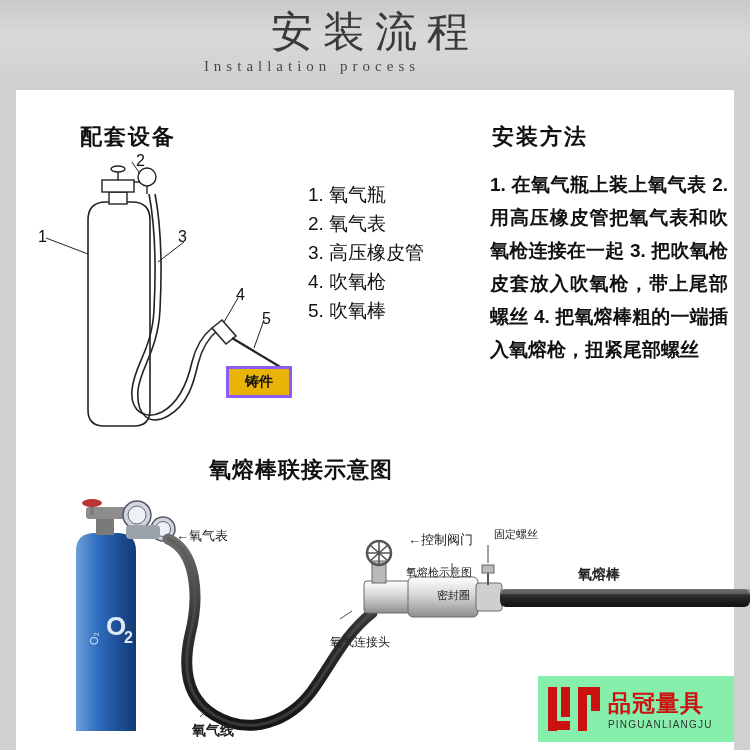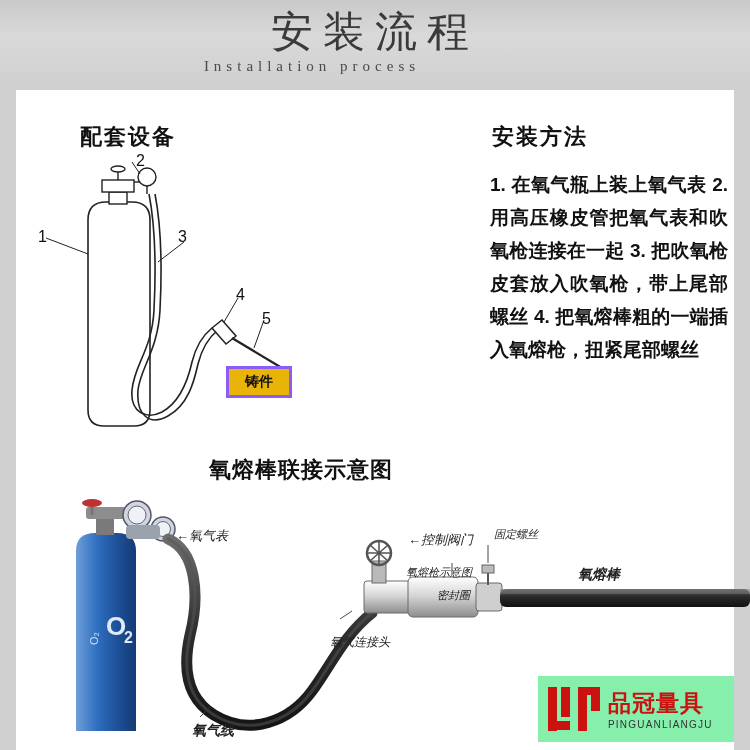--- a/index.html
+++ b/index.html
@@ -73,21 +73,21 @@
 
   .casting-box {
     position:absolute; left:226px; top:366px;
     width:60px; height:26px;
     border:3px solid #8b5cf6; background:#eab308;
     font-size:14px; font-weight:bold; color:#111;
     display:flex; align-items:center; justify-content:center;
   }
 
   
-  .b-lbl { position:absolute; font-size:12px; color:#222; white-space:nowrap;font-style:italic; }
+  .b-lbl { position:absolute; font-size:12px; color:#222; white-space:nowrap; }
   .b-lbl.big { font-size:14px; font-weight:bold; }
 
   
   .logo {
     position:absolute; right:16px; bottom:8px;
     width:196px; height:66px;
     background:#86efac;
     display:flex; align-items:center;
   }
   .logo .mark {
@@ -116,20 +116,27 @@
     <div class="title-en">Installation process</div>
   </div>
 
   <div class="rail-left"></div>
   <div class="rail-right"></div>
 
   <div class="h2 left">配套设备</div>
   <div class="h2 right">安装方法</div>
   <div class="h2 center">氧熔棒联接示意图</div>
 
+  <div class="eq-list">
+    <div>1. 氧气瓶</div>
+    <div>2. 氧气表</div>
+    <div>3. 高压橡皮管</div>
+    <div>4. 吹氧枪</div>
+    <div>5. 吹氧棒</div>
+  </div>
 
   <div class="instructions">1. 在氧气瓶上装上氧气表 2. 用高压橡皮管把氧气表和吹氧枪连接在一起 3. 把吹氧枪皮套放入吹氧枪，带上尾部螺丝 4. 把氧熔棒粗的一端插入氧熔枪，扭紧尾部螺丝</div>
 
   <svg class="art-top" viewBox="0 0 300 300" width="300" height="300">
 
     <path d="M72 70 q0 -18 18 -18 h26 q18 0 18 18 v190 q0 16 -16 16 h-30 q-16 0 -16 -16 z" fill="#ffffff" stroke="#222" stroke-width="1.6"></path>
 
     <rect x="93" y="42" width="18" height="12" fill="#fff" stroke="#222" stroke-width="1.4"></rect>
 
     <rect x="86" y="30" width="32" height="12" fill="#fff" stroke="#222" stroke-width="1.4"></rect>

